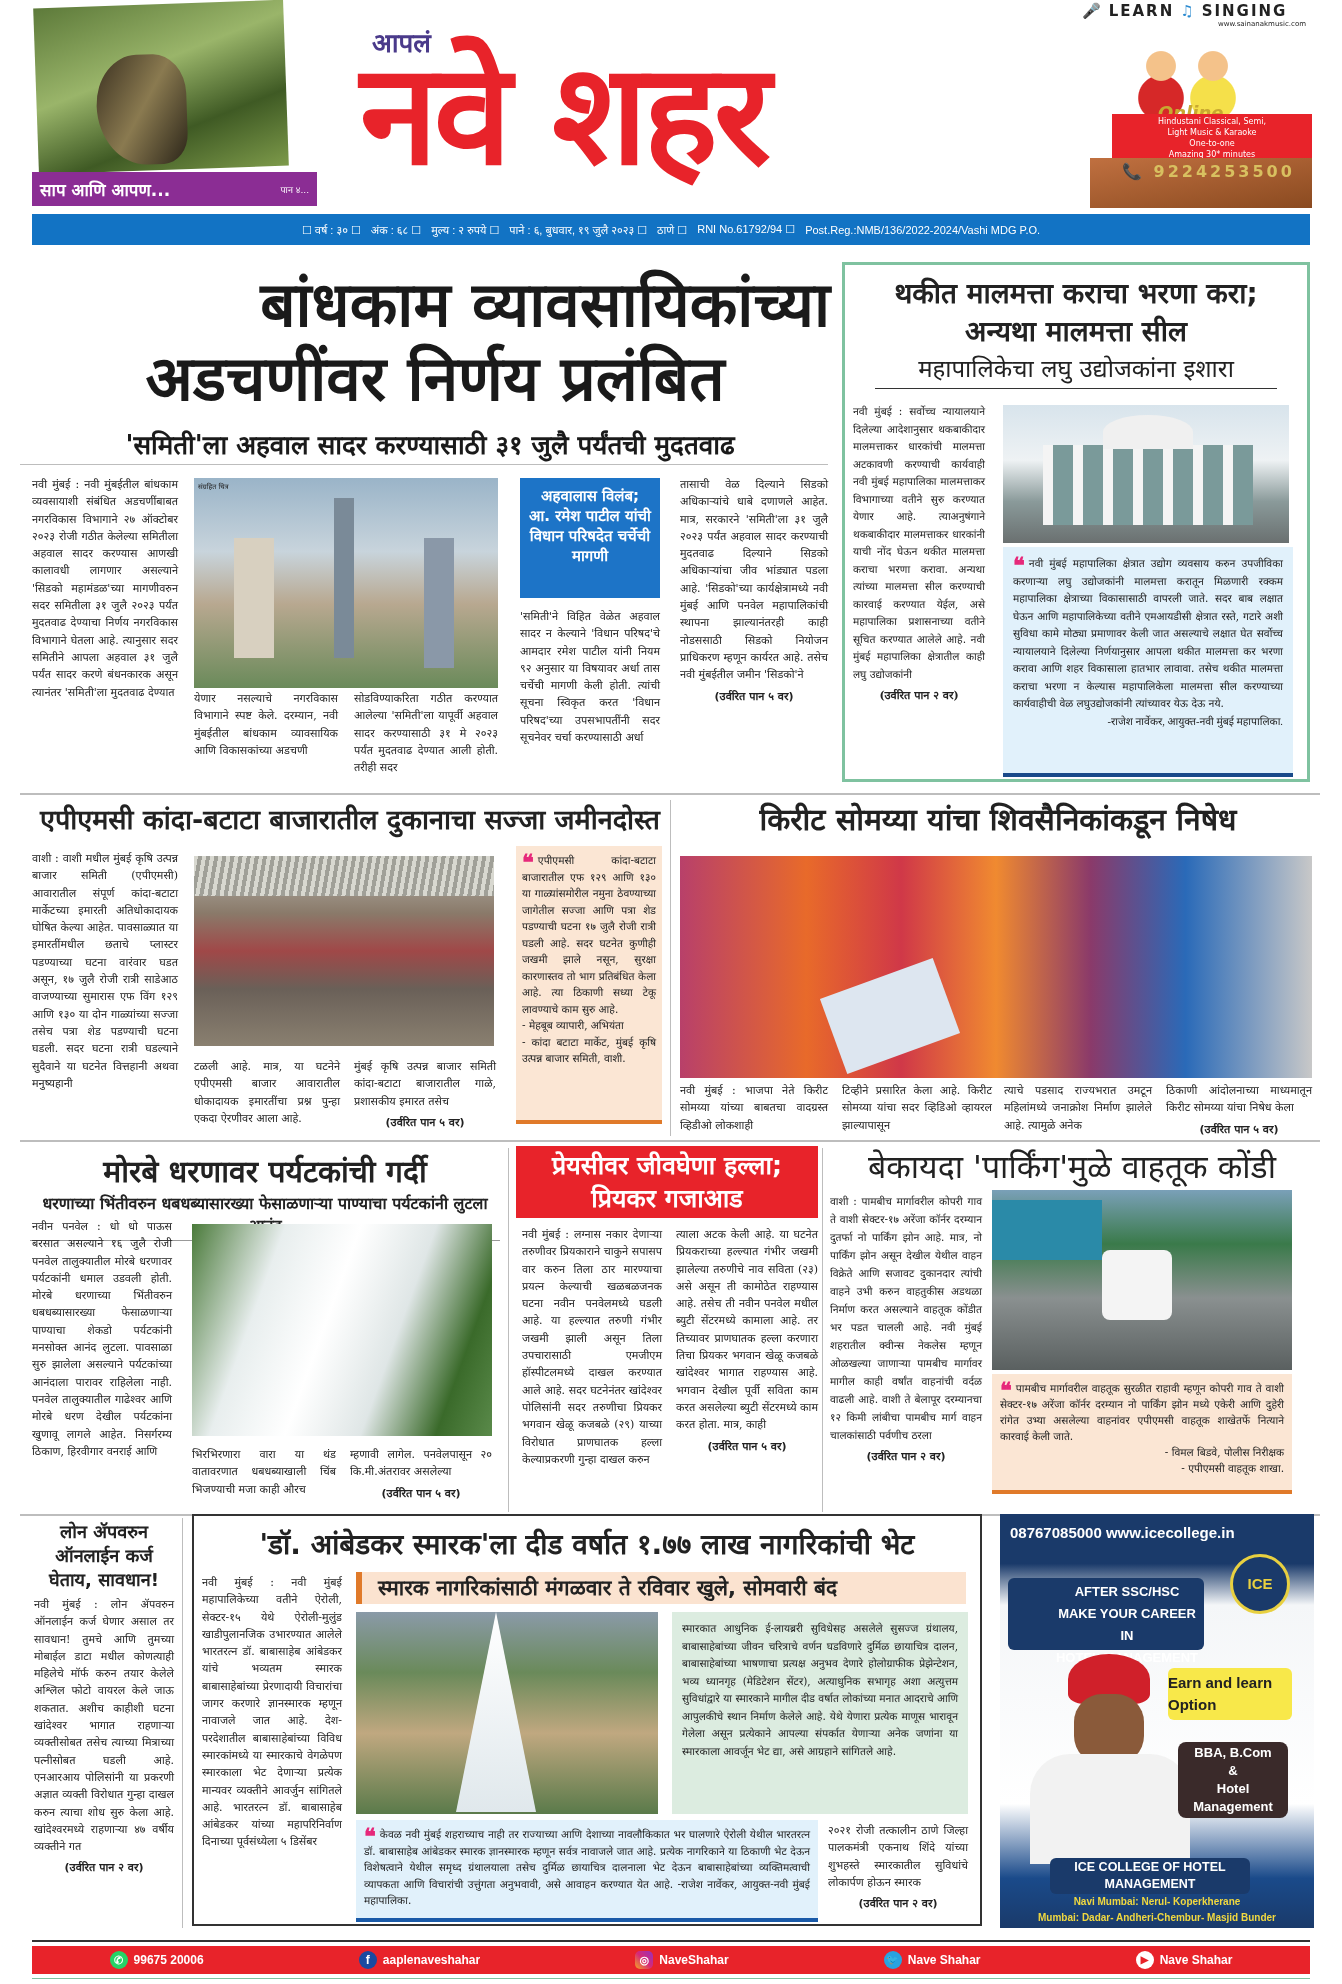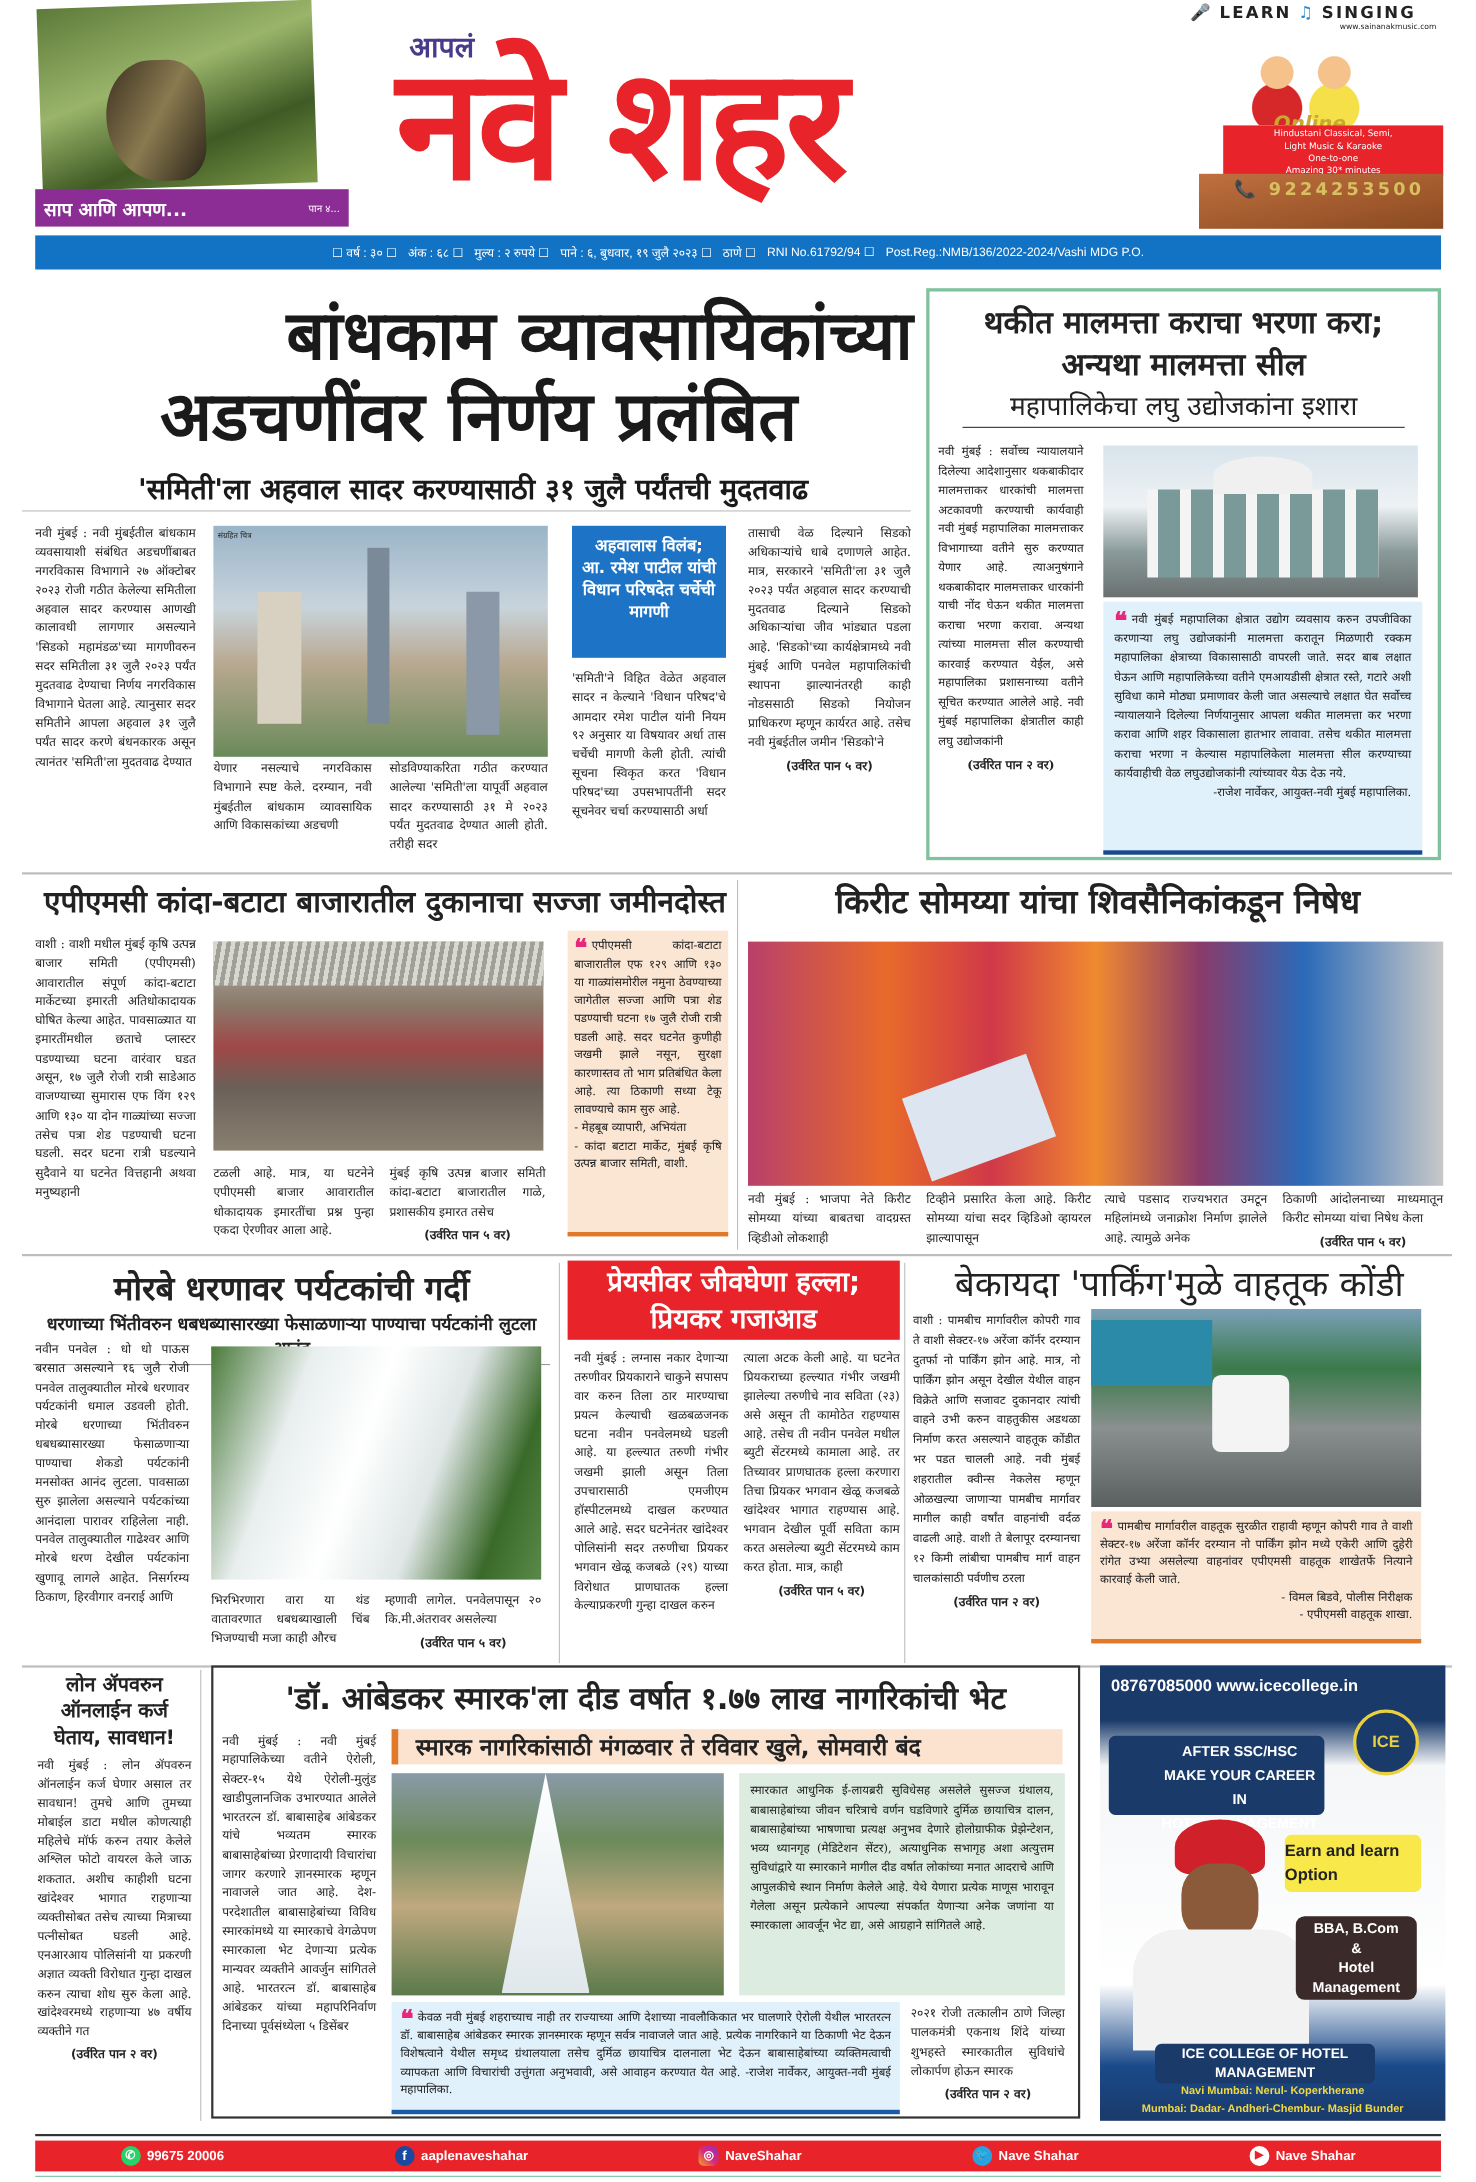--- a/index.html
+++ b/index.html
@@ -89,21 +89,21 @@
   <div class="col" style="position:absolute;left:8px;top:138px;width:132px;font-size:10.5px;line-height:17.5px;">
     <span>नवी मुंबई : सर्वोच्च न्यायालयाने दिलेल्या आदेशानुसार थकबाकीदार मालमत्ताकर धारकांची मालमत्ता अटकावणी करण्याची कार्यवाही नवी मुंबई महापालिका मालमत्ताकर विभागाच्या वतीने सुरु करण्यात येणार आहे. त्याअनुषंगाने थकबाकीदार मालमत्ताकर धारकांनी याची नोंद घेऊन थकीत मालमत्ता कराचा भरणा करावा. अन्यथा त्यांच्या मालमत्ता सील करण्याची कारवाई करण्यात येईल, असे महापालिका प्रशासनाच्या वतीने सूचित करण्यात आलेले आहे. नवी मुंबई महापालिका क्षेत्रातील काही लघु उद्योजकांनी</span>
     <span class="cont">(उर्वरित पान २ वर)</span>
   </div>
   <div class="ph" style="left:158px;top:140px;width:286px;height:138px;background:linear-gradient(180deg,#d8e4ec 0%,#eef2f4 40%,#8a9a9a 70%,#6a7070 100%);">
     <div style="position:absolute;left:40px;top:40px;width:210px;height:80px;background:repeating-linear-gradient(90deg,#f4f4f4 0 10px,#7a9a9a 10px 30px);"></div>
     <div style="position:absolute;left:100px;top:10px;width:90px;height:34px;border-radius:50% 50% 0 0;background:#f0f0f0;"></div>
   </div>
   <div class="quote" style="left:158px;top:282px;width:290px;height:230px;background:#e1f1fb;border-bottom:4px solid #1a4a8a;font-size:10.5px;line-height:17.5px;">
     <span class="qmark">❝</span><span>नवी मुंबई महापालिका क्षेत्रात उद्योग व्यवसाय करुन उपजीविका करणाऱ्या लघु उद्योजकांनी मालमत्ता करातून मिळणारी रक्कम महापालिका क्षेत्राच्या विकासासाठी वापरली जाते. सदर बाब लक्षात घेऊन आणि महापालिकेच्या वतीने एमआयडीसी क्षेत्रात रस्ते, गटारे अशी सुविधा कामे मोठ्या प्रमाणावर केली जात असल्याचे लक्षात घेत सर्वोच्च न्यायालयाने दिलेल्या निर्णयानुसार आपला थकीत मालमत्ता कर भरणा करावा आणि शहर विकासाला हातभार लावावा. तसेच थकीत मालमत्ता कराचा भरणा न केल्यास महापालिकेला मालमत्ता सील करण्याच्या कार्यवाहीची वेळ लघुउद्योजकांनी त्यांच्यावर येऊ देऊ नये.</span>
-    <div style="text-align:right;">-राजेश नार्वेकर, आयुक्त-नवी मुंबई महापालिका.</div>
+    <div style="text-align:right;font-family:Liberation Serif, serif;">-राजेश नार्वेकर, आयुक्त-नवी मुंबई महापालिका.</div>
   </div>
 </div>
 
 <div class="hr" style="left:20px;top:793px;width:1300px;"></div>
 
 <div>
   <div class="abs" style="left:30px;top:800px;width:640px;font-size:27px;font-weight:bold;text-align:center;">एपीएमसी कांदा-बटाटा बाजारातील दुकानाचा सज्जा जमीनदोस्त</div>
   <div class="abs col" style="left:32px;top:850px;width:146px;">वाशी : वाशी मधील मुंबई कृषि उत्पन्न बाजार समिती (एपीएमसी) आवारातील संपूर्ण कांदा-बटाटा मार्केटच्या इमारती अतिधोकादायक घोषित केल्या आहेत. पावसाळ्यात या इमारतींमधील छताचे प्लास्टर पडण्याच्या घटना वारंवार घडत असून, १७ जुलै रोजी रात्री साडेआठ वाजण्याच्या सुमारास एफ विंग १२९ आणि १३० या दोन गाळ्यांच्या सज्जा तसेच पत्रा शेड पडण्याची घटना घडली. सदर घटना रात्री घडल्याने सुदैवाने या घटनेत वित्तहानी अथवा मनुष्यहानी</div>
   <div class="ph" style="left:194px;top:856px;width:300px;height:190px;background:linear-gradient(180deg,#b8b8b0 0%,#8a7a6a 30%,#a04848 50%,#6a6058 70%,#8a8070 100%);">
     <div style="position:absolute;left:0;top:0;width:300px;height:40px;background:repeating-linear-gradient(100deg,#d8d8d0 0 4px,#a0a098 4px 8px);"></div>

